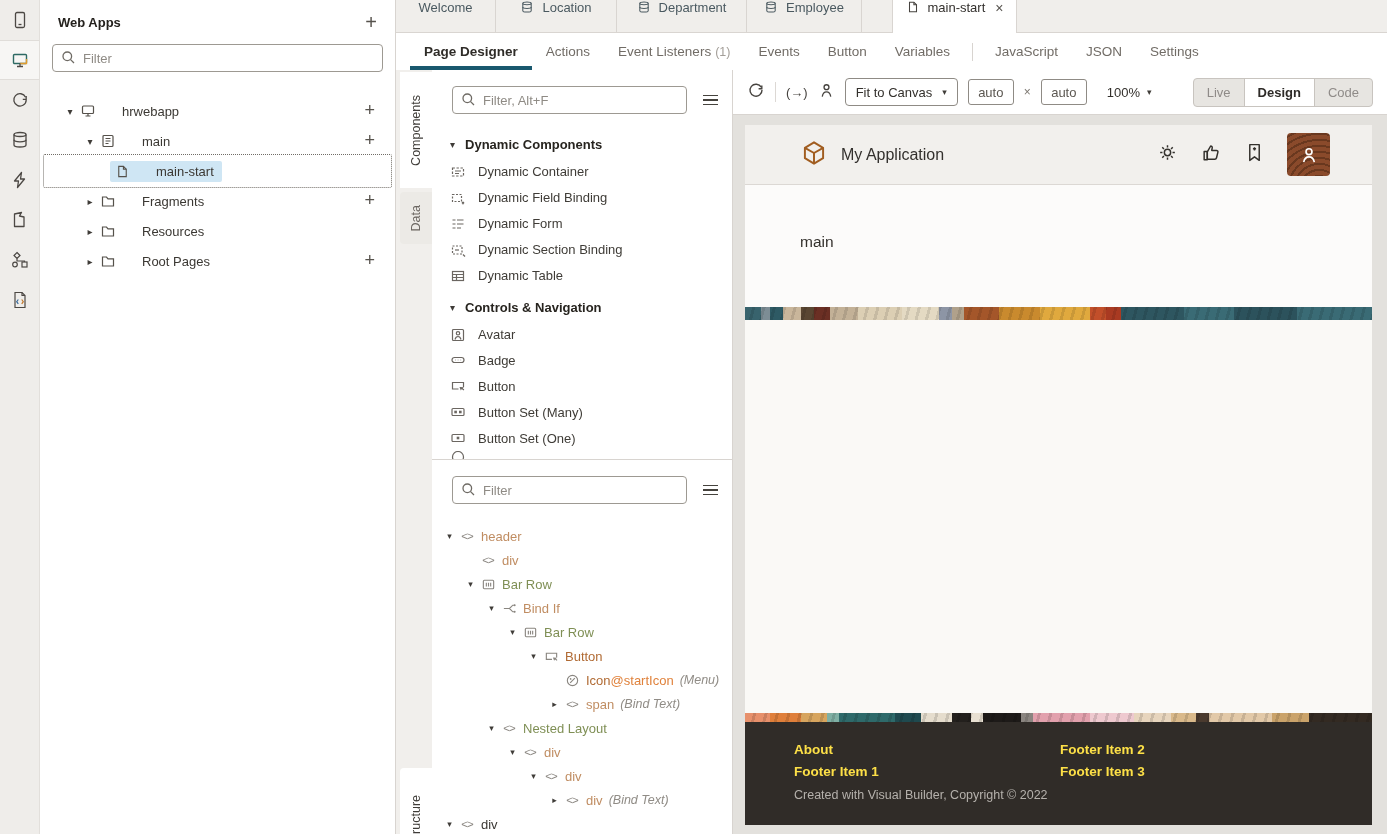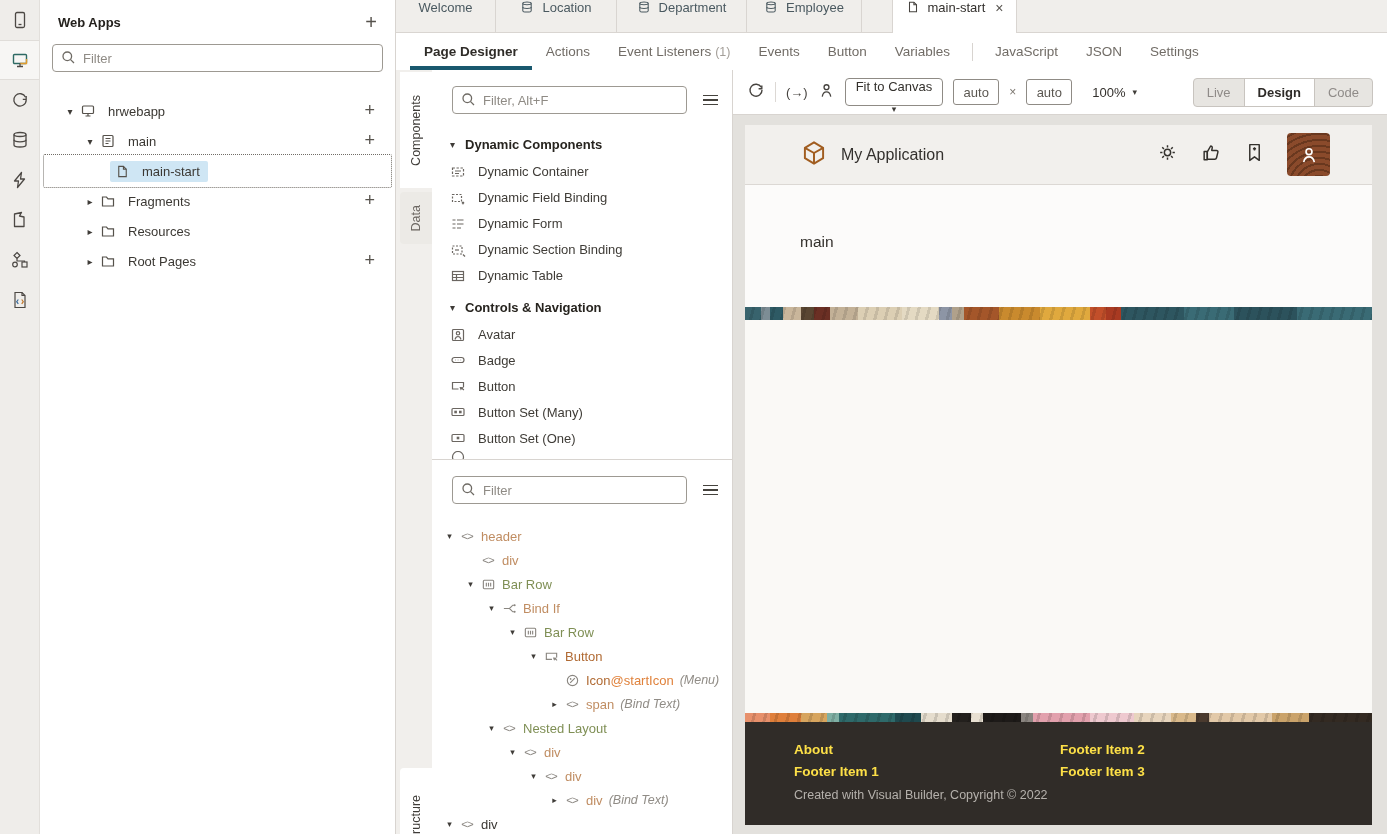--- a/index.html
+++ b/index.html
@@ -18,21 +18,21 @@
   .wa-title { font-size:13px; font-weight:bold; color:#25221e; flex:1; }
   .plus-btn { font-size:20px; font-weight:300; color:#56524c; line-height:1; cursor:pointer; }
   .filter-wrap { margin:4px 12px 0 12px; position:relative; }
   .filter-wrap input { width:100%; height:28px; border:1px solid #9d9992; border-radius:4px; padding:0 8px 0 30px; font-size:13px; color:#3b3833; background:#fff; }
   .filter-wrap input::placeholder { color:#8f8b85; }
   .filter-ic { position:absolute; left:9px; top:6px; }
   .wa-tree { margin-top:24px; }
   .wa-row { position:relative; height:30px; display:flex; align-items:center; font-size:13px; color:#3b3833; }
   .wa-row .chev { width:16px; font-size:10px; color:#3f3c38; text-align:center; flex:none; }
   .wa-row .plus-btn { position:absolute; right:20px; top:5px; font-size:18px; }
-  .wa-row .lbl { margin-left:12px; }
+  .wa-row .lbl { margin-left:26px; }
   .wa-row .tic { margin-left:2px; display:flex; }
   .wa-sel { position:absolute; left:3px; right:3px; top:-2px; bottom:-2px; border:1px dotted #716d66; border-radius:2px; }
   .wa-hl { display:flex; align-items:center; background:#cfe6f4; border-radius:2px; padding:3px 8px 3px 3px; position:relative; }
 
   
   .main { flex:1; display:flex; flex-direction:column; min-width:0; }
 
   
   .doc-tabs { height:33px; background:#f0eeeb; border-bottom:1px solid #d9d5d1; display:flex; flex:none; }
   .doc-tab { height:32px; display:flex; align-items:flex-start; justify-content:center; gap:8px; font-size:13px; color:#4a5960; border-right:1px solid #d9d5d1; cursor:pointer; }
@@ -84,21 +84,21 @@
   .orange { color:#b06a33; }
   .dark { color:#3a3733; }
   .st-bind { color:#e0823c; }
   .st-suffix { font-style:italic; color:#908c86; margin-left:6px; font-size:12.5px; }
 
   
   .canvas-zone { flex:1; display:flex; flex-direction:column; min-width:0; }
   .canvas-toolbar { height:45px; background:#fff; border-bottom:1px solid #d8d4d0; display:flex; align-items:center; padding:0 14px; gap:10px; flex:none; }
   .tb-sep { width:1px; height:20px; background:#dcd8d4; }
   .arrow-parens { font-size:13px; color:#46433f; letter-spacing:0; }
-  .fit-dd { display:flex; align-items:center; gap:10px; height:28px; border:1px solid #8f8b85; border-radius:4px; padding:0 10px; font-size:13px; color:#33302c; cursor:pointer;flex-direction:column; }
+  .fit-dd { display:flex; align-items:center; gap:10px; height:28px; border:1px solid #8f8b85; border-radius:4px; padding:0 10px; font-size:13px; color:#33302c; cursor:pointer; }
   .dd-caret { font-size:9px; color:#3f3c38; }
   .size-input { width:46px; height:26px; border:1px solid #8f8b85; border-radius:3px; text-align:center; font-size:13px; color:#5b5751; }
   .times { font-size:12px; color:#7b766f; }
   .zoom-dd { display:flex; align-items:center; gap:7px; font-size:13px; color:#33302c; margin-left:10px; cursor:pointer; }
   .tb-flex { flex:1; }
   .seg { display:flex; }
   .seg-btn { height:29px; display:flex; align-items:center; padding:0 13px; border:1px solid #c8c4bf; background:#e7e5e1; color:#8f8b88; font-size:13px; margin-left:-1px; cursor:pointer; }
   .seg-btn:first-child { border-radius:4px 0 0 4px; margin-left:0; }
   .seg-btn:last-child { border-radius:0 4px 4px 0; }
   .seg-btn.active { background:#fff; color:#2e2b28; font-weight:bold; z-index:1; }

